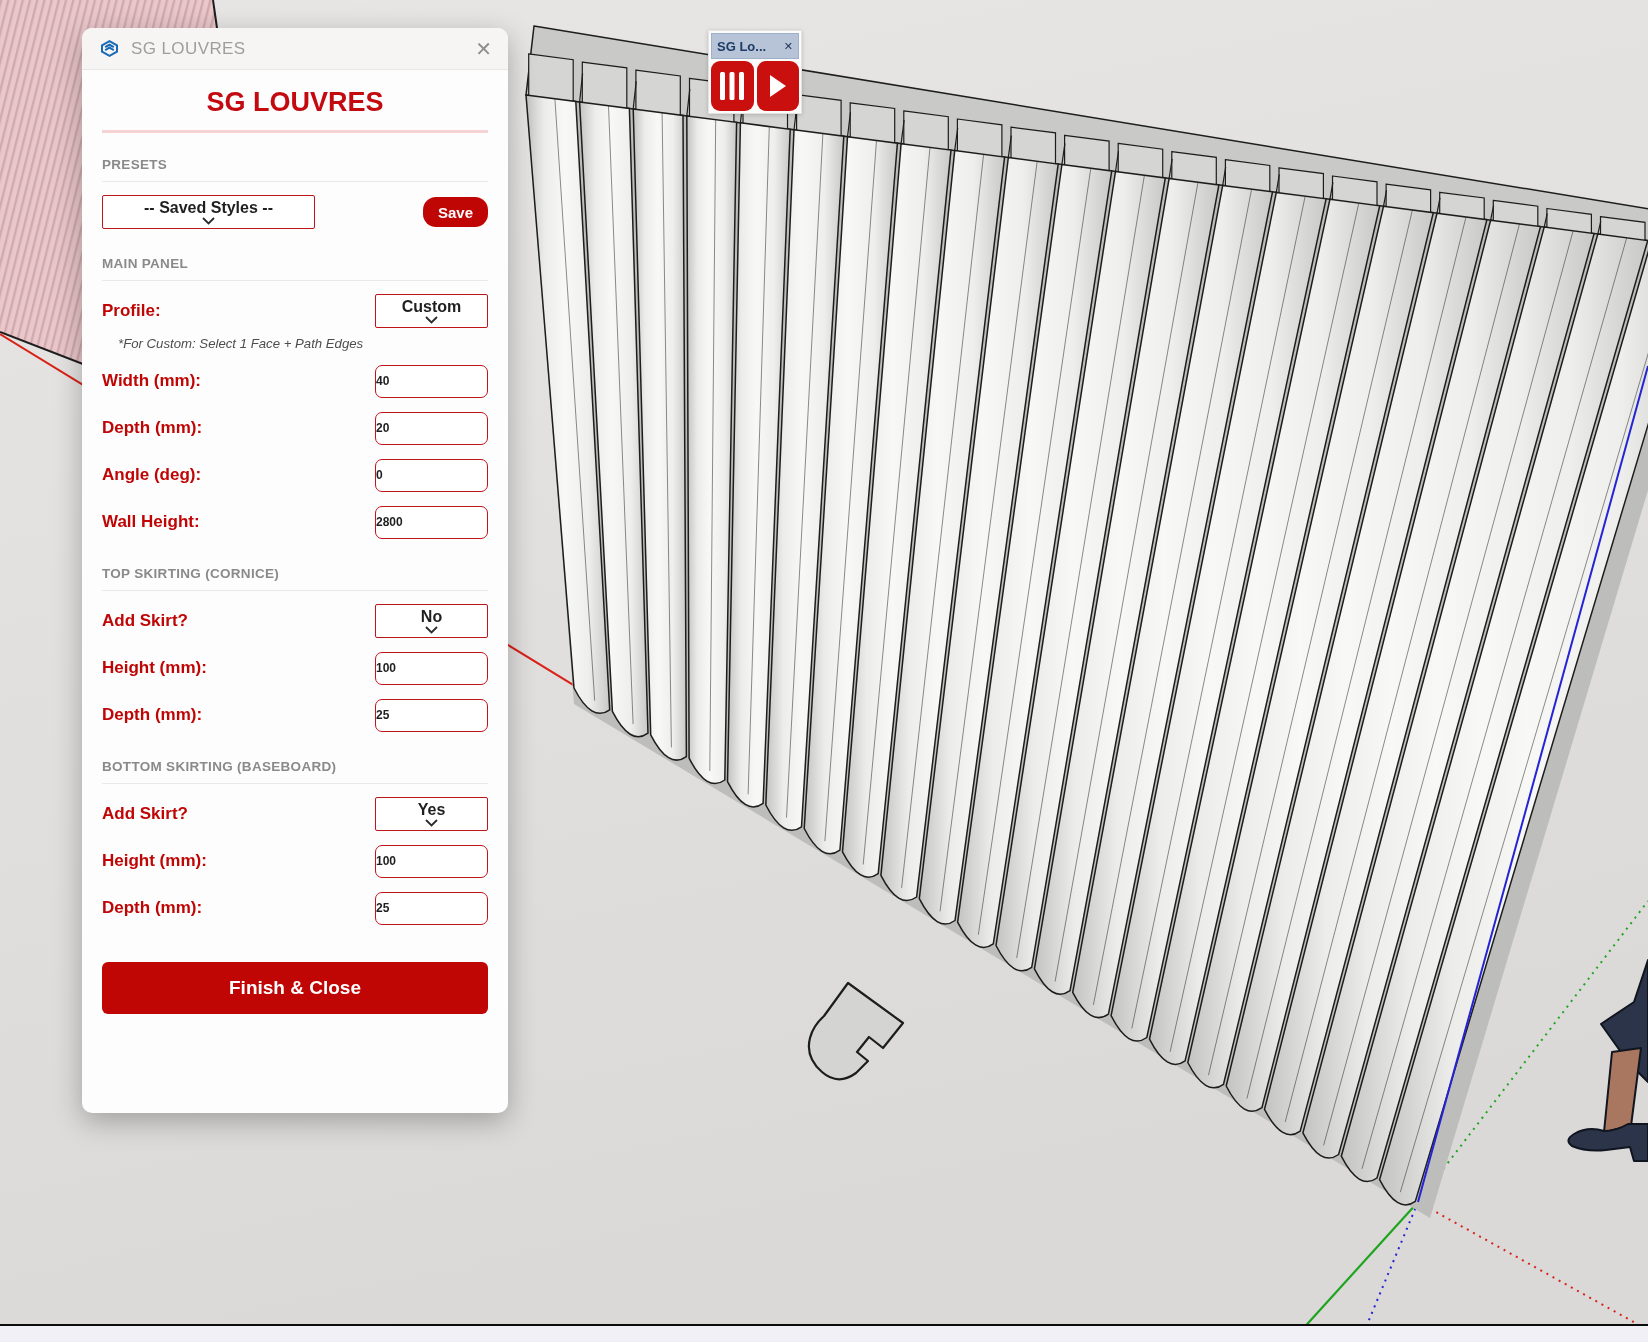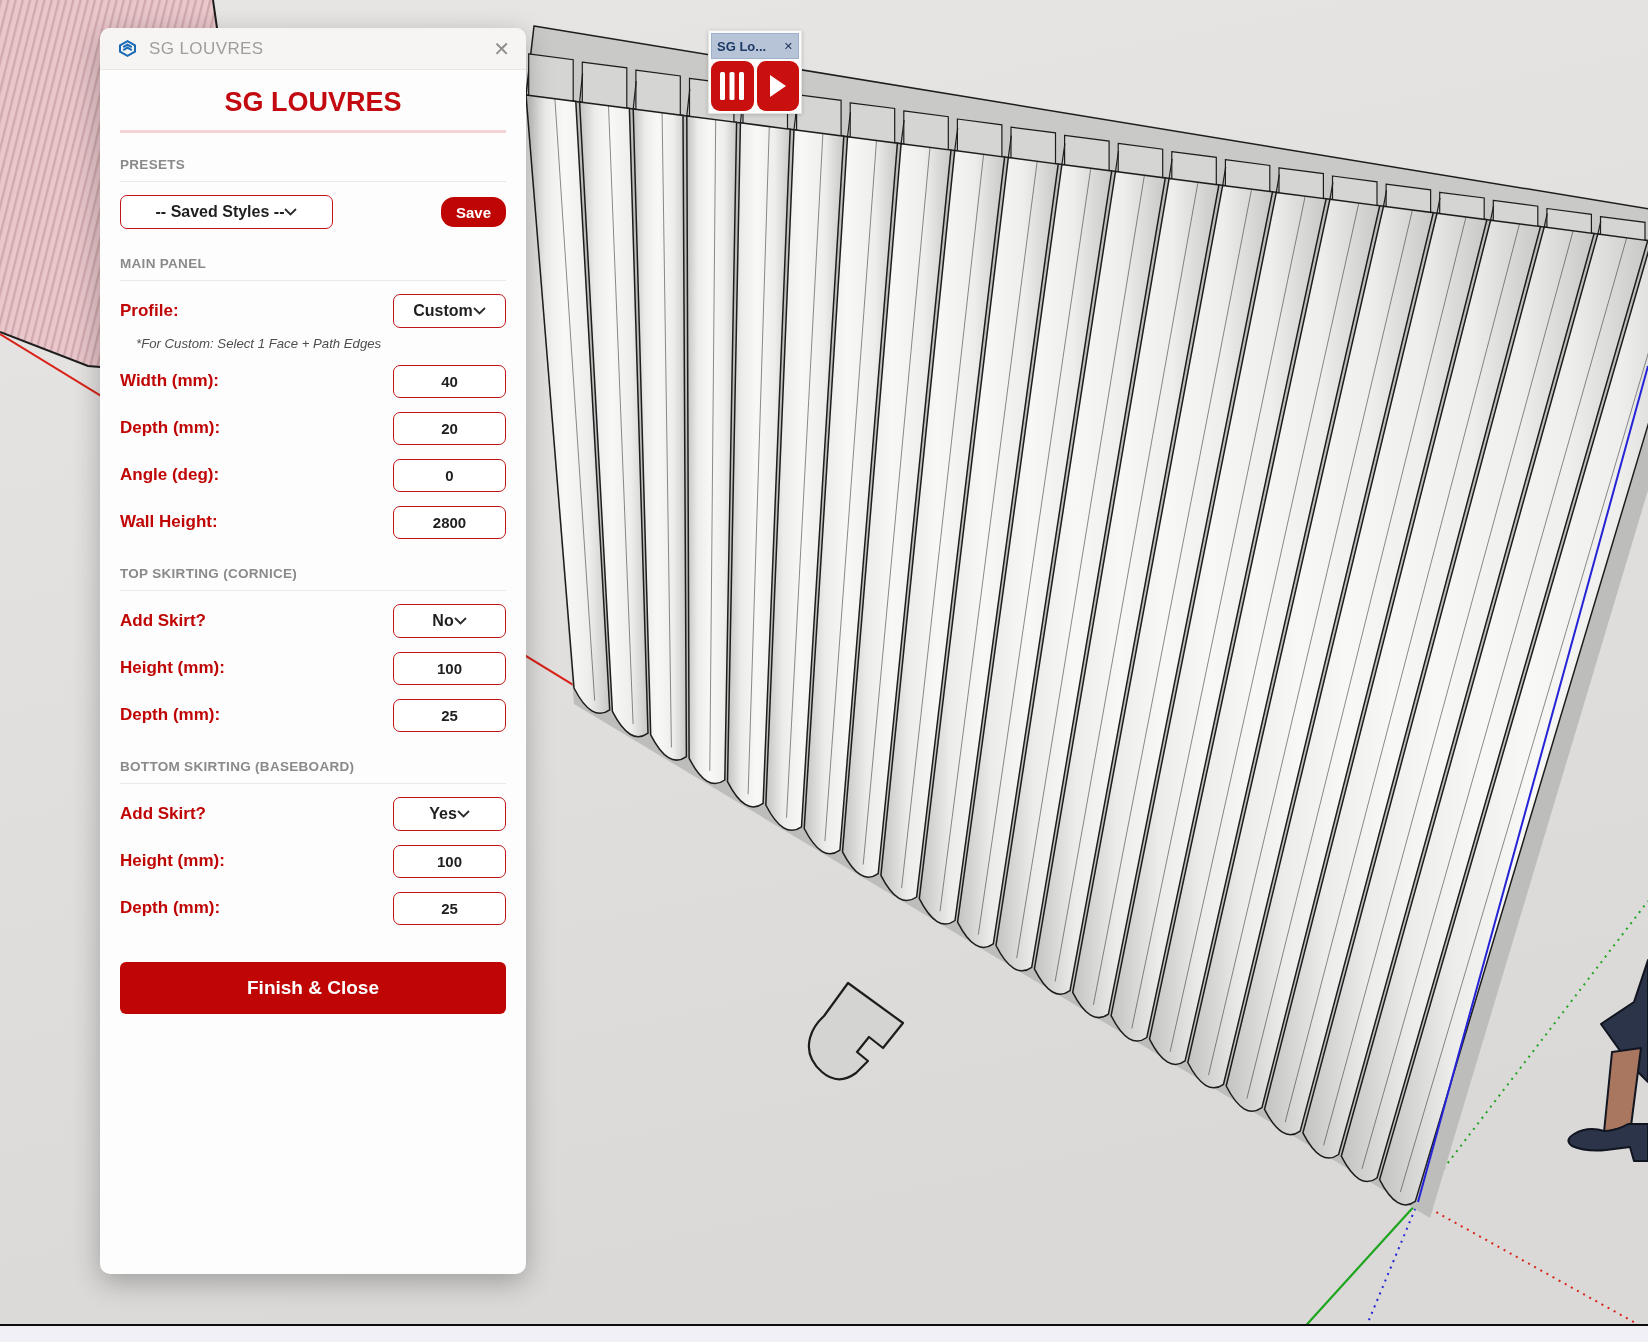--- a/index.html
+++ b/index.html
@@ -22,41 +22,41 @@
     background:#fbfbfb;border:1px solid #e3e3e3;padding:2px;box-shadow:0 1px 4px rgba(0,0,0,.18);}
   .tb-title{height:26px;background:var(--tb-bar);border:1px solid #9fb0c9;display:flex;
     align-items:center;padding:0 5px;gap:12px;}
   .tb-title-text{font-size:13px;font-weight:bold;color:var(--tb-text);white-space:nowrap;flex:1;}
   .tb-x{font-size:11px;color:#23365c;cursor:pointer;line-height:1;}
   .tb-btns{display:flex;gap:3px;margin-top:2px;}
   .tb-btn{width:44px;height:50px;border:none;border-radius:9px;background:var(--tb-btn);
     display:flex;align-items:center;justify-content:center;cursor:pointer;}
 
   
-  #dialog{position:absolute;left:100px;top:28px;width:426px;height:1246px;z-index:10;
+  #dialog{position:absolute;left:82px;top:28px;width:426px;height:1085px;z-index:10;
     background:#fdfdfd;border-radius:10px;box-shadow:0 8px 28px rgba(0,0,0,.28);overflow:hidden;}
   .dlg-titlebar{height:42px;background:#f6f5f4;border-bottom:1px solid #e8e7e6;
     display:flex;align-items:center;padding:0 16px;gap:10px;border-radius:10px 10px 0 0;}
   .dlg-title{font-size:17px;color:var(--dlg-title);letter-spacing:.4px;flex:1;}
   .dlg-x{font-size:20px;color:#8f8f8f;font-weight:300;cursor:pointer;line-height:1;}
   .dlg-body{padding:0 20px 0 20px;}
   .dlg-body h1{margin-top:17px;text-align:center;font-size:27px;font-weight:bold;color:var(--heading-red);}
   .pinkhr{border:none;border-top:3px solid var(--divider-pink);margin-top:12px;}
   .sec{margin-top:24px;padding-bottom:9px;border-bottom:1px solid #e9e9e9;
     font-size:13.5px;font-weight:bold;color:var(--section-gray);letter-spacing:.3px;}
   .sec.more{margin-top:27px;}
   .row{margin-top:13px;display:flex;align-items:center;justify-content:space-between;min-height:34px;}
   .row label{font-size:17px;font-weight:bold;color:var(--accent);}
   .note{margin-top:8px;font-size:13.2px;font-style:italic;color:#4d4d4d;margin-left:16px;}
-  .sel{border:1.6px solid var(--border-red);border-radius:7px;height:34px;background:#fff;
-    display:flex;align-items:center;justify-content:center;gap:0;cursor:pointer;}
+  .sel{border:1.6px solid var(--border-red);border-radius:2px;height:34px;background:#fff;
+    display:flex;align-items:center;justify-content:center;gap:0;cursor:pointer;flex-direction:column;}
   .sel span{font-size:16px;font-weight:bold;color:#1f1f1f;}
   .w213{width:213px;} .w113{width:113px;margin-left:45px;}
   .val{width:113px;height:33px;border:1.6px solid var(--border-red);border-radius:7px;
-    text-align:center;font-family:"Liberation Sans",sans-serif;font-size:15px;font-weight:bold;color:#1f1f1f;background:#fff;}
+    text-align:left;font-family:"Liberation Sans",sans-serif;font-size:12px;font-weight:bold;color:#1f1f1f;background:#fff;}
   .savebtn{width:65px;height:30px;border:none;border-radius:13px;background:var(--accent);
     color:#fff;font-size:15px;font-weight:bold;cursor:pointer;font-family:"Liberation Sans",sans-serif;}
   .finishbtn{margin-top:37px;width:100%;height:52px;border:none;border-radius:6px;
     background:var(--accent);color:#fff;font-size:19px;font-weight:bold;cursor:pointer;
     font-family:"Liberation Sans",sans-serif;}
   .chev{flex:0 0 auto;}
 </style>
 </head>
 <body>
 

